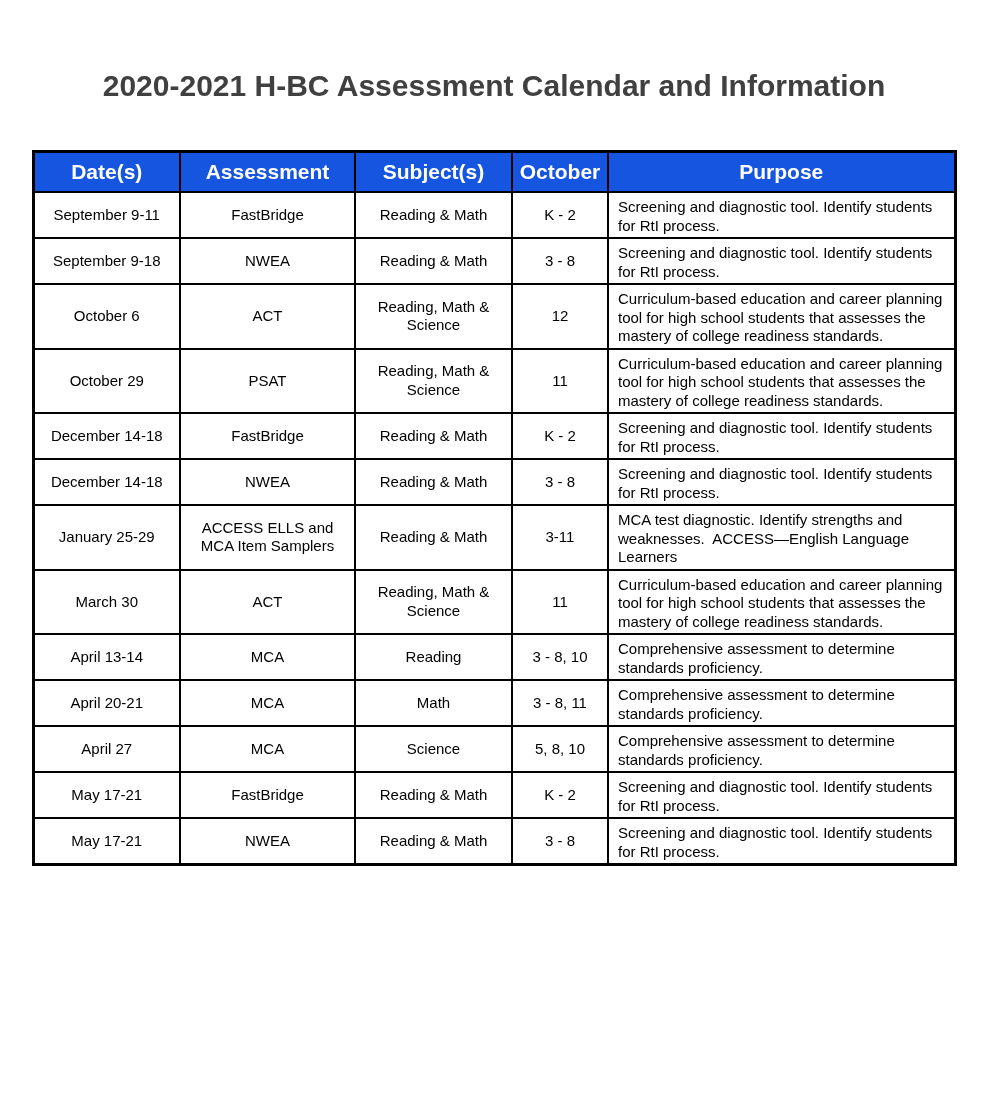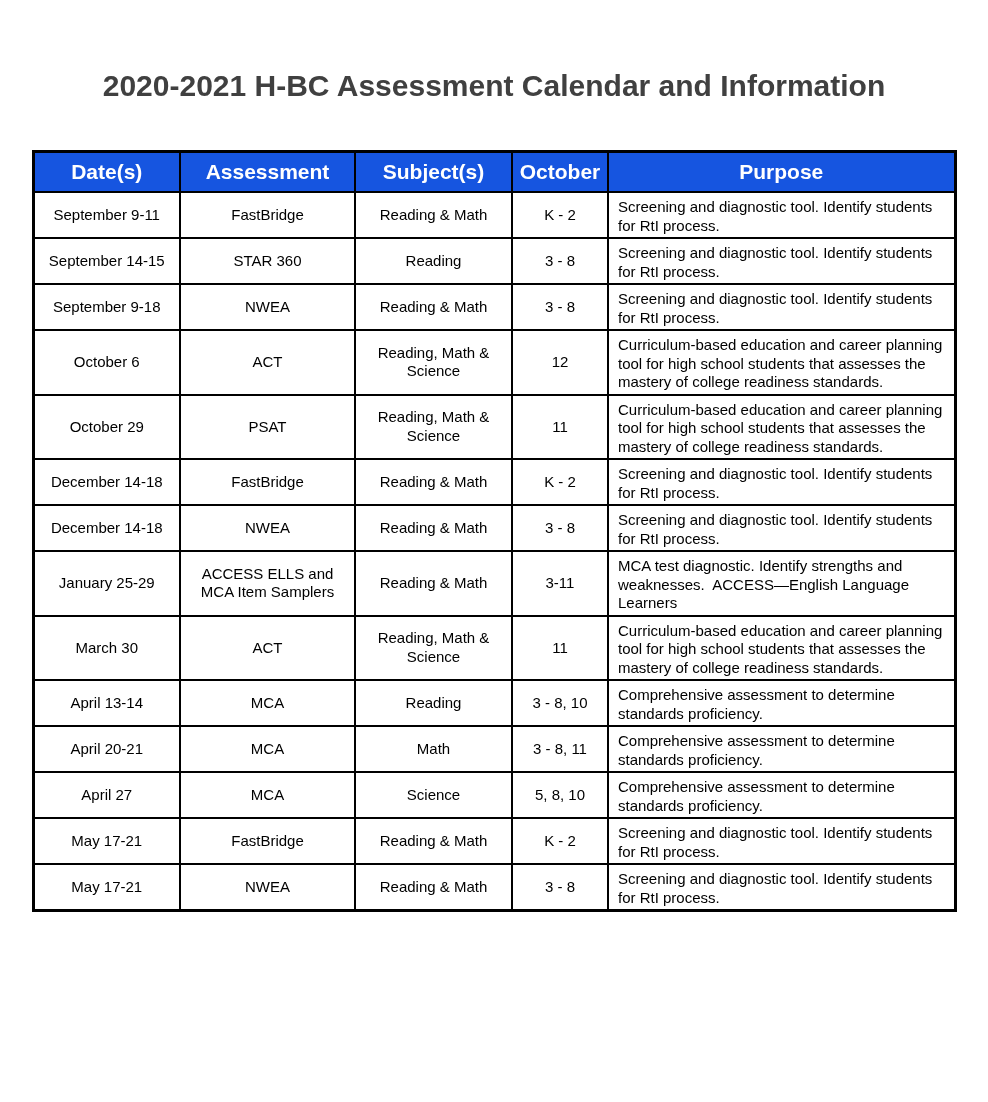--- a/index.html
+++ b/index.html
@@ -97,27 +97,20 @@
     </thead>
     <tbody id="table-body">
         <tr>
           <td>September 9-11</td>
           <td>FastBridge</td>
           <td>Reading &amp; Math</td>
           <td>K - 2</td>
           <td class="purpose">Screening and diagnostic tool. Identify students for RtI process.</td>
         </tr>
         <tr>
-          <td>September 14-15</td>
-          <td>STAR 360</td>
-          <td>Reading</td>
-          <td>3 - 8</td>
-          <td class="purpose">Screening and diagnostic tool. Identify students for RtI process.</td>
-        </tr>
-        <tr>
           <td>September 9-18</td>
           <td>NWEA</td>
           <td>Reading &amp; Math</td>
           <td>3 - 8</td>
           <td class="purpose">Screening and diagnostic tool. Identify students for RtI process.</td>
         </tr>
         <tr>
           <td>October 6</td>
           <td>ACT</td>
           <td>Reading, Math &amp; Science</td>

